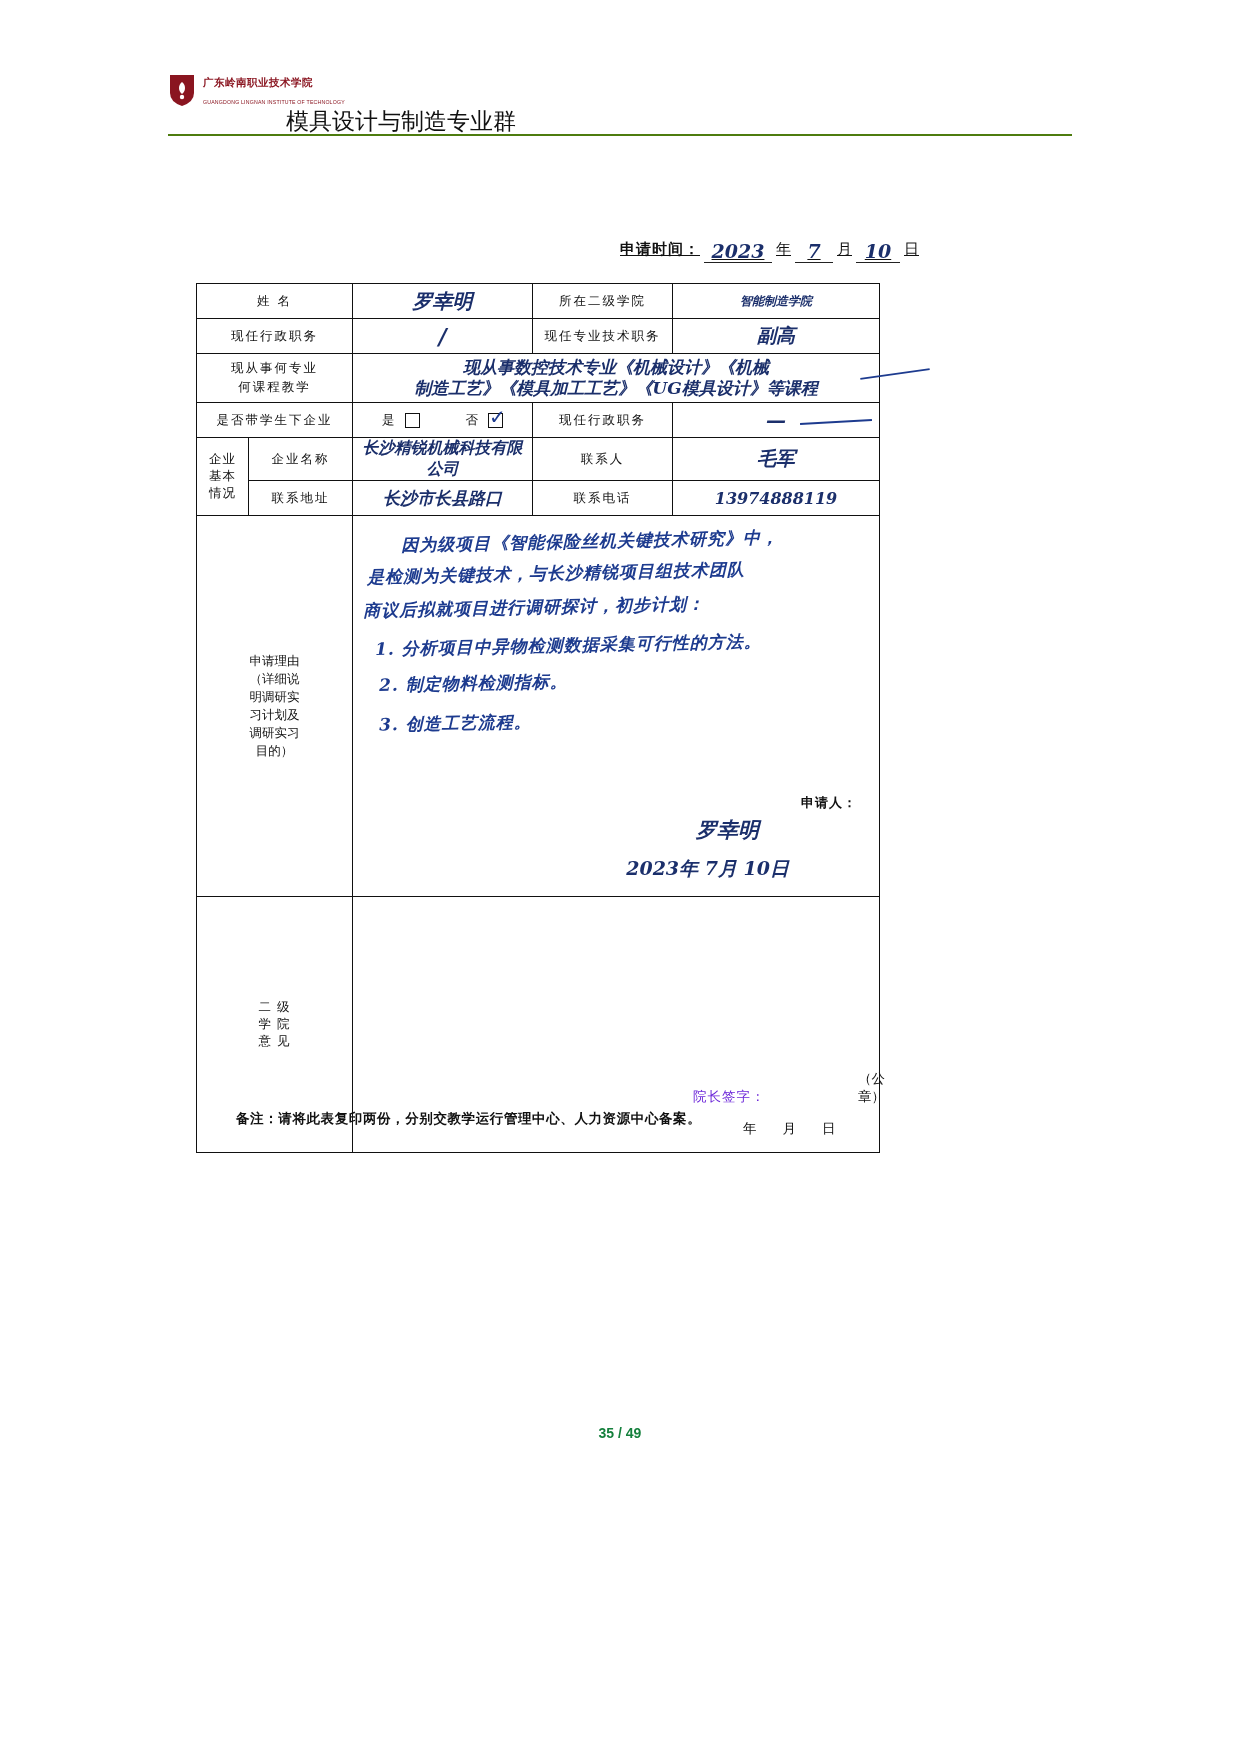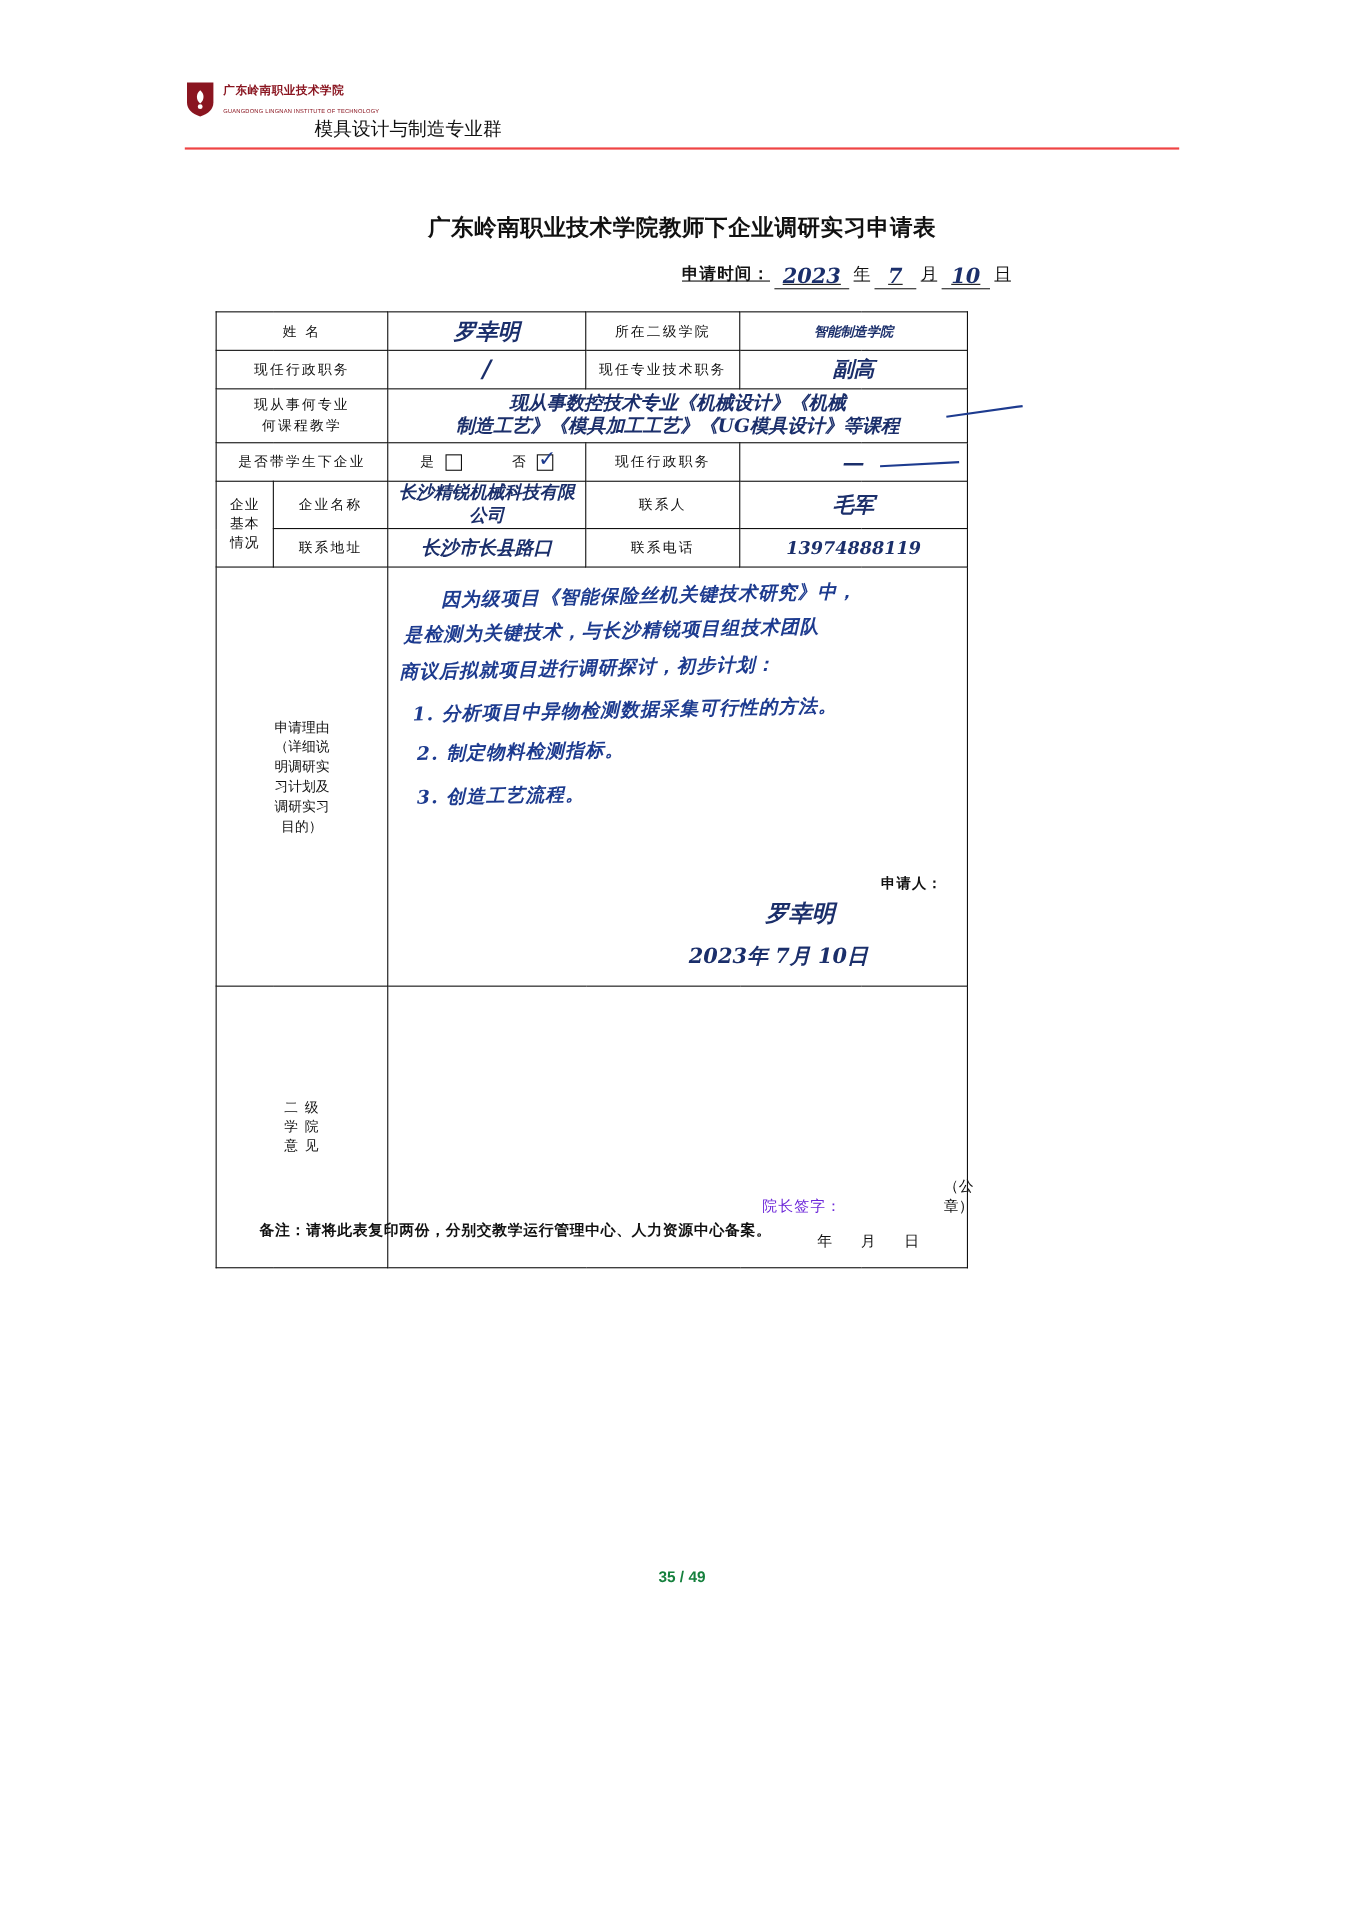--- a/index.html
+++ b/index.html
@@ -19,21 +19,21 @@
     overflow: hidden;
   }
 
   
   .doc-header {
     position: absolute;
     left: 168px;
     top: 70px;
     width: 904px;
     height: 64px;
-    border-bottom: 2px solid #ef4444;
+    border-bottom: 2px solid #4d7c0f;
   }
   .logo-wrap {
     position: absolute;
     left: 0;
     top: 2px;
     display: flex;
     align-items: center;
     gap: 7px;
   }
   .logo-shield {
@@ -54,21 +54,21 @@
   .logo-text .en {
     font-size: 5.2px;
     color: #8a1520;
     letter-spacing: 0.2px;
     white-space: nowrap;
   }
   .header-title {
     position: absolute;
     left: 118px;
     top: 36px;
-    font-size: 17px;
+    font-size: 23px;
     color: #111;
     font-family: Liberation Sans, sans-serif;
   }
 
   
   .form-title {
     position: absolute;
     left: 0;
     top: 193px;
     width: 1240px;
@@ -274,21 +274,20 @@
         </svg>
       </span>
       <span class="logo-text">
         <span class="cn">广东岭南职业技术学院</span><br>
         <span class="en">GUANGDONG LINGNAN INSTITUTE OF TECHNOLOGY</span>
       </span>
     </div>
     <div class="header-title">模具设计与制造专业群</div>
   </div>
 
-  <div class="form-title">广东岭南职业技术学院教师下企业调研实习申请表</div>
 
   <div class="apply-date-row">
     <span class="lbl">申请时间：</span>
     <span class="dateblank hw" style="width:62px;font-size:19px;">2023</span>
     <span>年</span>
     <span class="dateblank hw" style="width:32px;font-size:19px;">7</span>
     <span>月</span>
     <span class="dateblank hw" style="width:38px;font-size:19px;">10</span>
     <span>日</span>
   </div>

